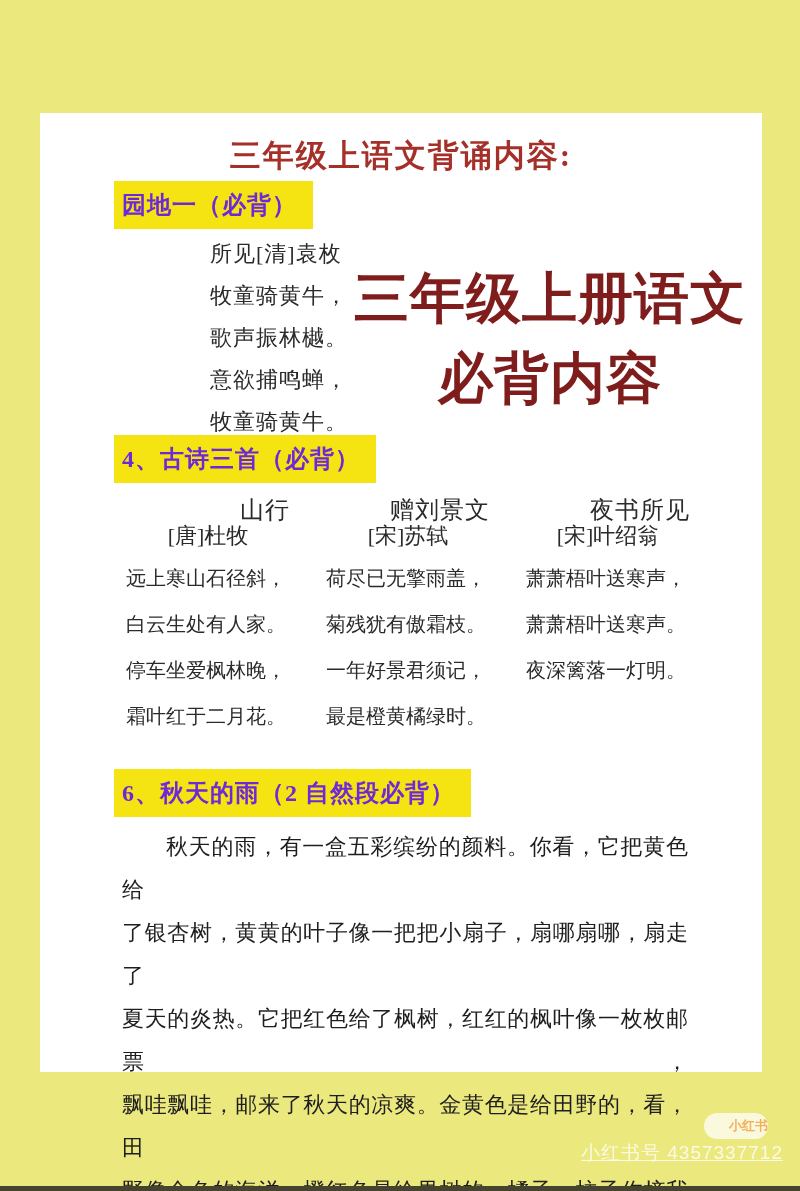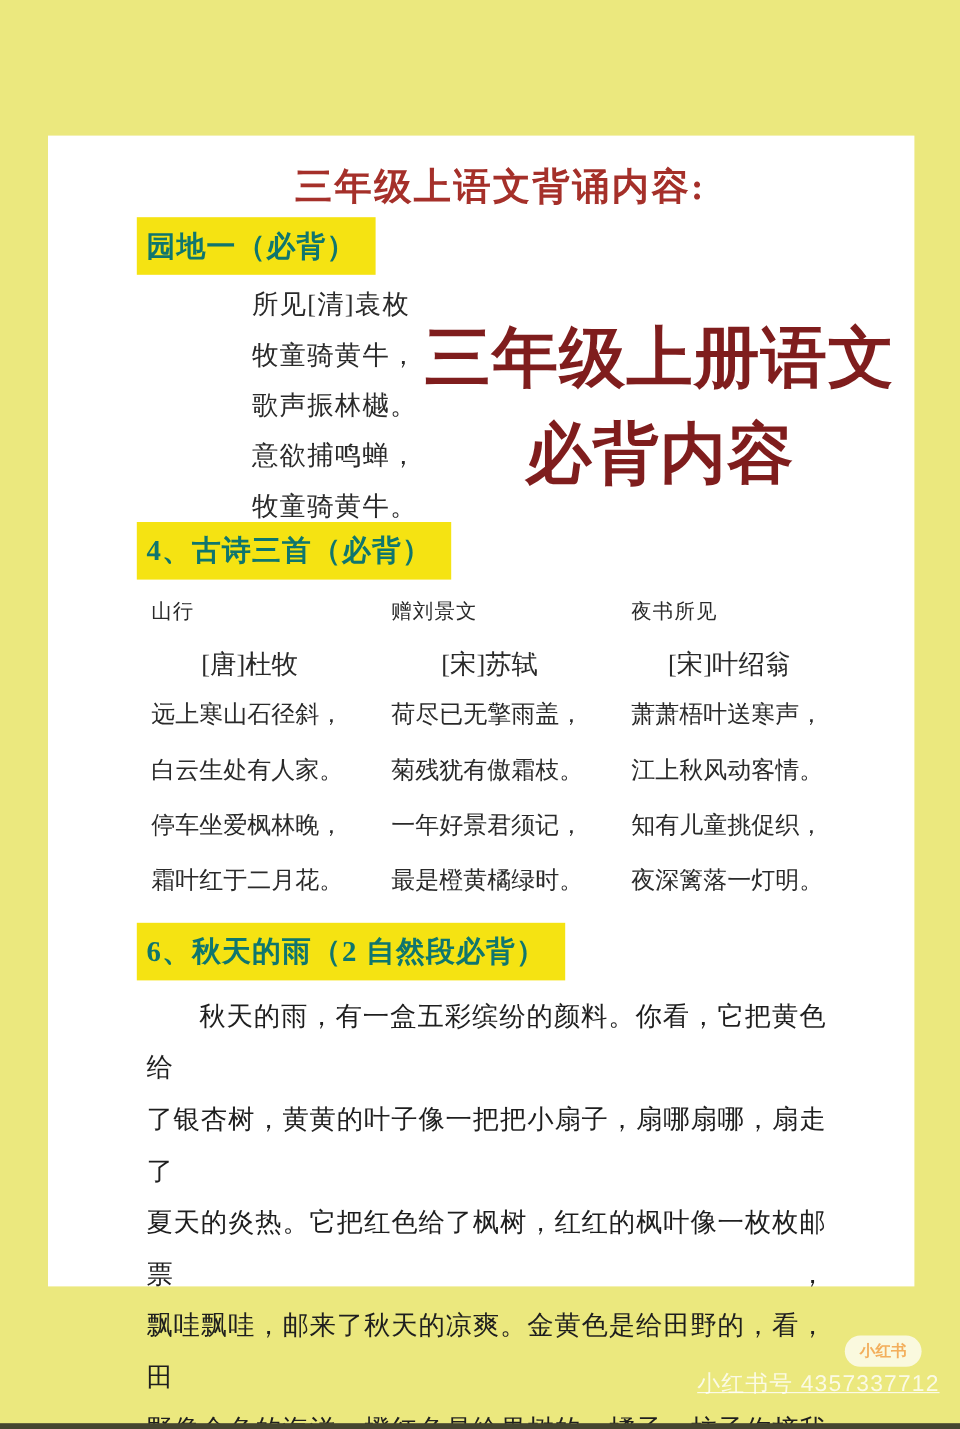--- a/index.html
+++ b/index.html
@@ -19,35 +19,35 @@
     left: 40px;
     top: 113px;
     width: 722px;
     height: 959px;
     background: #ffffff;
   }
 
   .doc-title {
     position: absolute;
     top: 22px;
-    left: 16px;
+    left: 0;
     width: 100%;
     text-align: center;
     font-size: 31px;
     font-weight: bold;
     color: #a5302a;
     letter-spacing: 2px;
   }
 
   .hl {
     position: absolute;
     left: 74px;
     display: inline-block;
     background: #f5e312;
-    color: #0f766e;
+    color: #6d28d9;
     font-weight: bold;
     font-size: 24px;
     padding: 8px 16px 8px 8px;
     letter-spacing: 1px;
     white-space: nowrap;
   }
   .hl-garden { top: 68px; }
   .hl-poems  { top: 322px; }
   .hl-rain   { top: 656px; }
 
@@ -64,24 +64,23 @@
   .poem-grid {
     position: absolute;
     left: 86px;
     top: 384px;
     width: 564px;
     display: flex;
     justify-content: space-between;
   }
   .poem-col { width: 164px; color: #2a2a2a; }
   .poem-title {
-    text-align: left;
-    font-size: 17px;
+    text-align: right;
+    font-size: 24px;
     line-height: 26px;
-    margin-bottom: 18px;
     letter-spacing: 1px;
   }
   .poem-author {
     text-align: center;
     font-size: 22px;
     line-height: 26px;
     margin-bottom: 6px;
   }
   .poem-line {
     font-size: 20px;
@@ -121,21 +120,21 @@
   }
 
   .wm-badge {
     position: absolute;
     left: 704px;
     top: 1113px;
     width: 64px;
     height: 26px;
     background: rgba(255,255,255,0.75);
     border-radius: 13px;
-    text-align: center;
+    text-align: right;
     line-height: 26px;
     font-family: "Liberation Sans", sans-serif;
     font-weight: bold;
     font-size: 13px;
     color: rgba(242,166,78,0.9);
   }
 
   .wm-id {
     position: absolute;
     left: 581px;
@@ -195,22 +194,21 @@
         <div class="poem-line">荷尽已无擎雨盖，</div>
         <div class="poem-line">菊残犹有傲霜枝。</div>
         <div class="poem-line">一年好景君须记，</div>
         <div class="poem-line">最是橙黄橘绿时。</div>
       </div>
 
       <div class="poem-col">
         <div class="poem-title">夜书所见</div>
         <div class="poem-author">[宋]叶绍翁</div>
         <div class="poem-line">萧萧梧叶送寒声，</div>
-        <div class="poem-line">江上秋风动客情。</div>
-        <div class="poem-line">知有儿童挑促织，</div>
+        <div class="poem-line">萧萧梧叶送寒声。</div>
         <div class="poem-line">夜深篱落一灯明。</div>
       </div>
 
     </div>
 
     <div class="hl hl-rain">6、秋天的雨（2 自然段必背）</div>
 
     <div class="rain-para">
       <div class="rain-line indent">秋天的雨，有一盒五彩缤纷的颜料。你看，它把黄色给</div>
       <div class="rain-line">了银杏树，黄黄的叶子像一把把小扇子，扇哪扇哪，扇走了</div>

